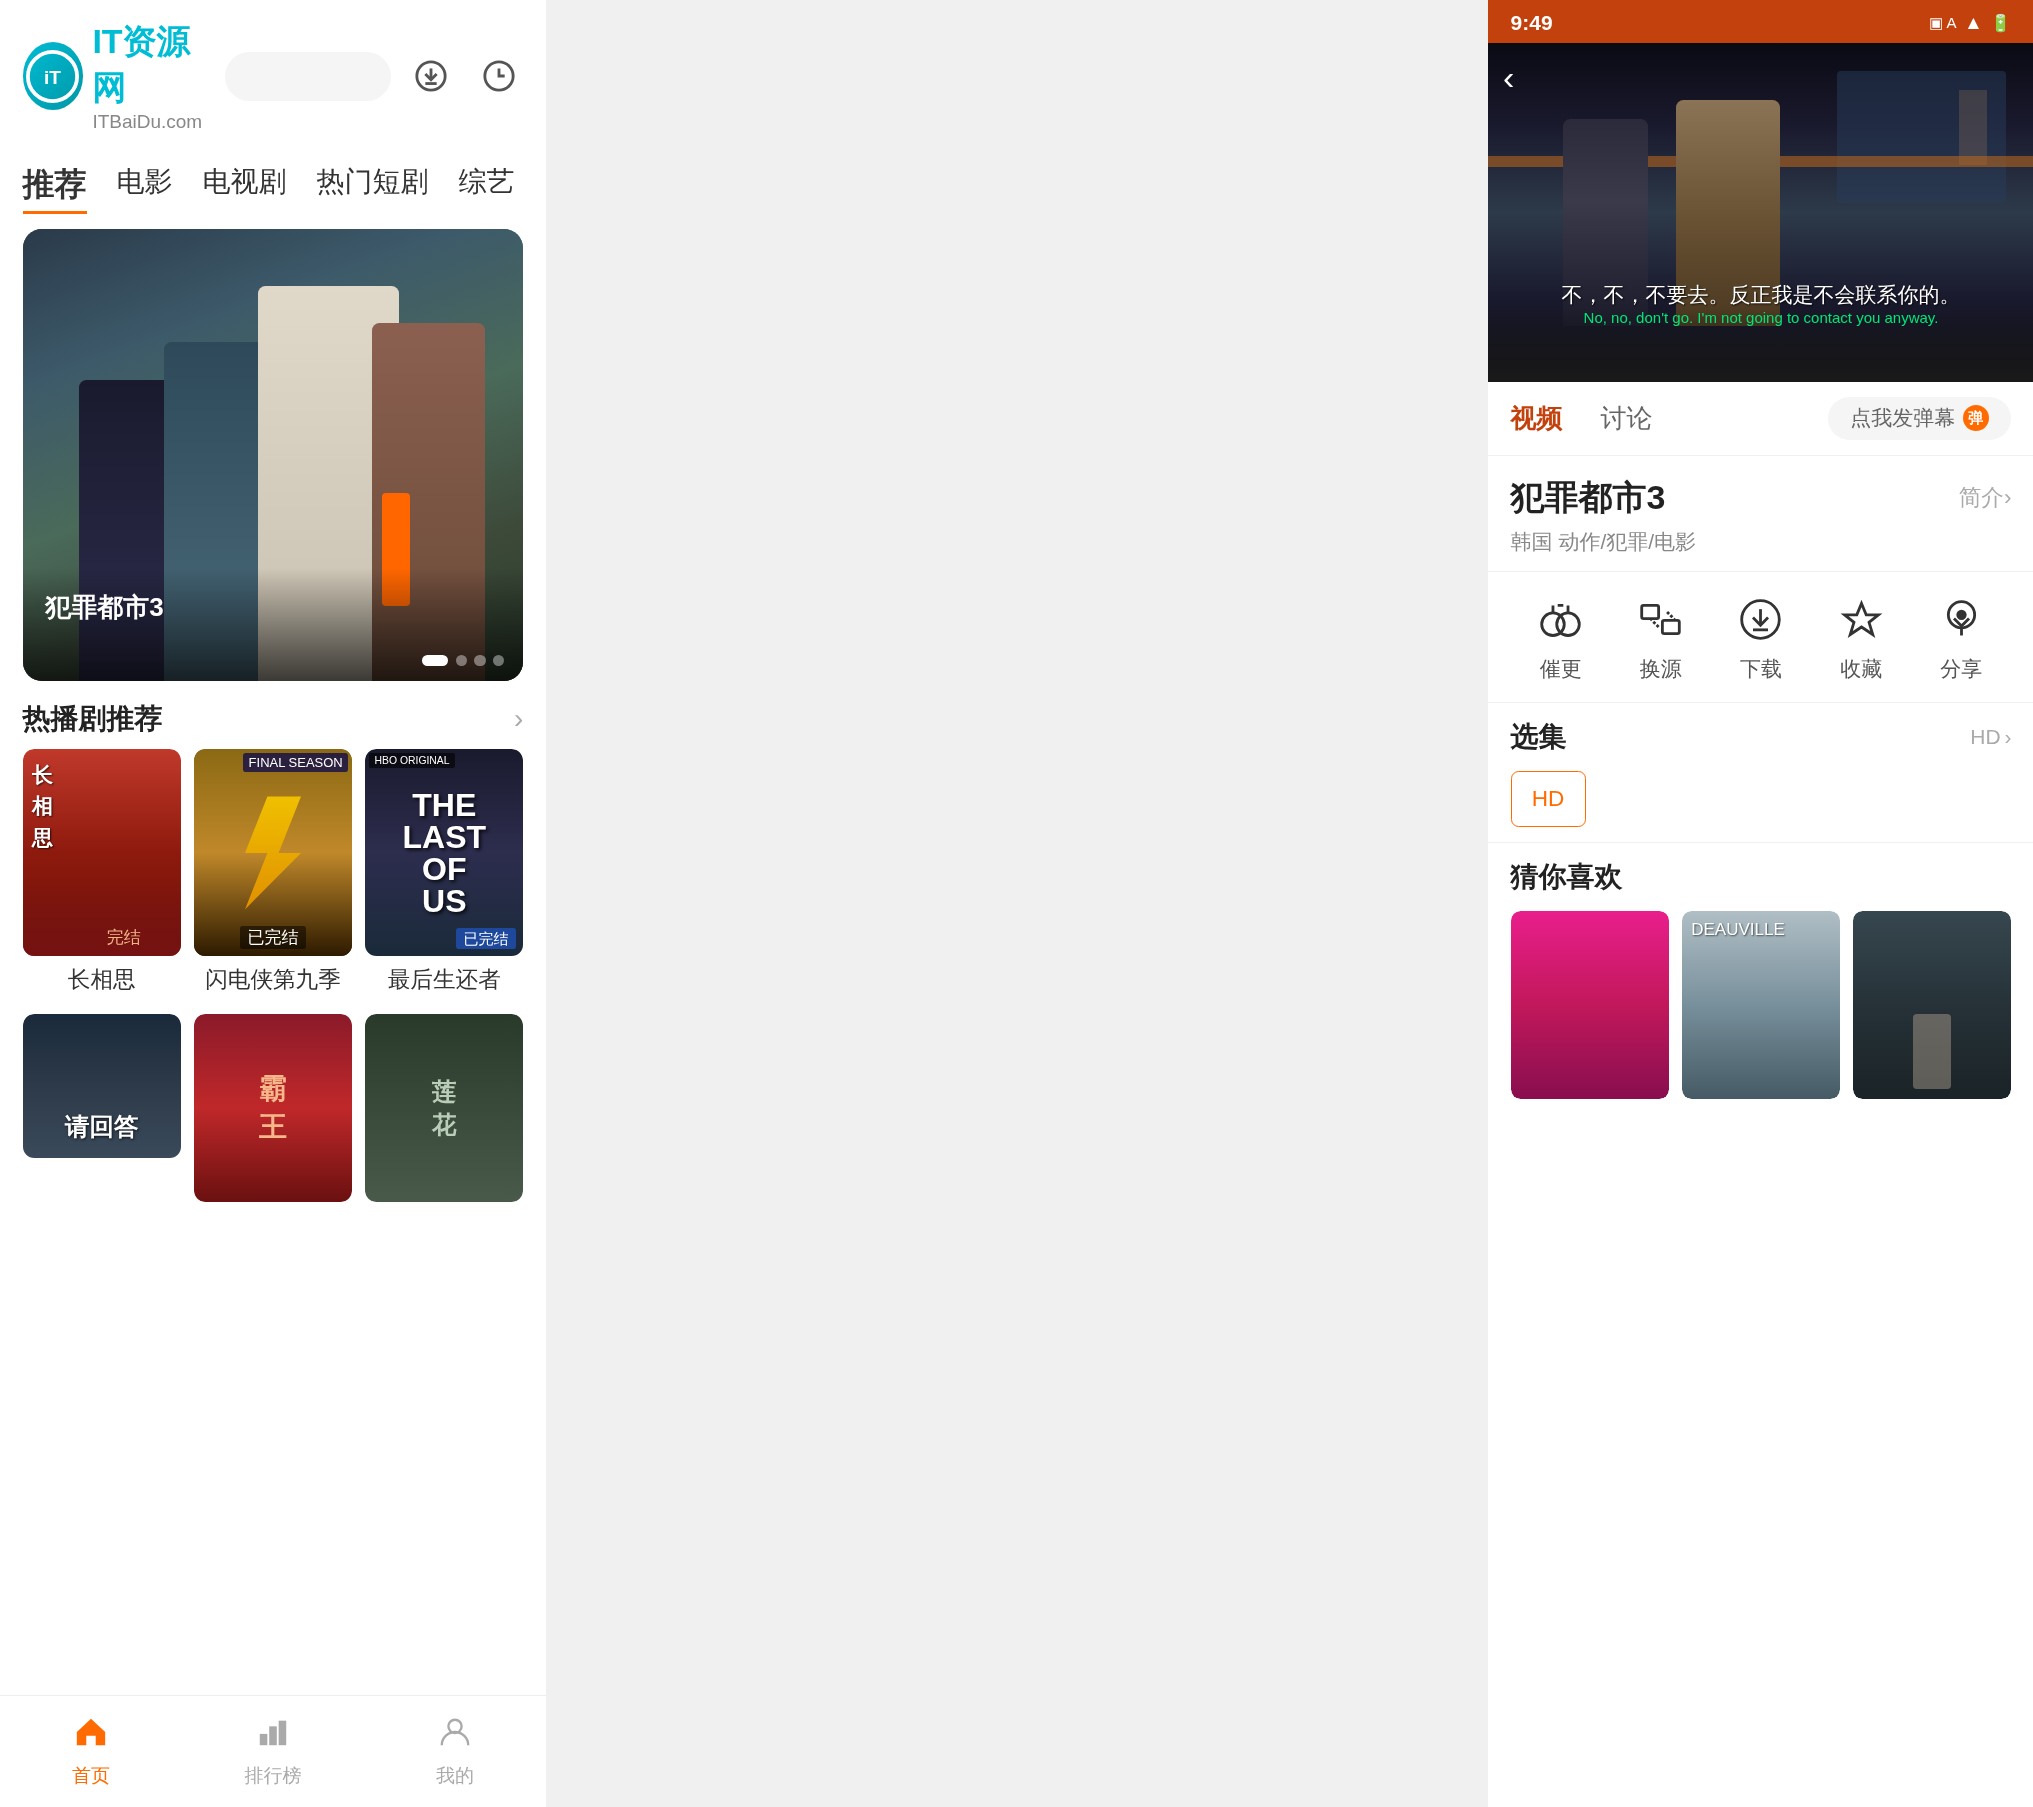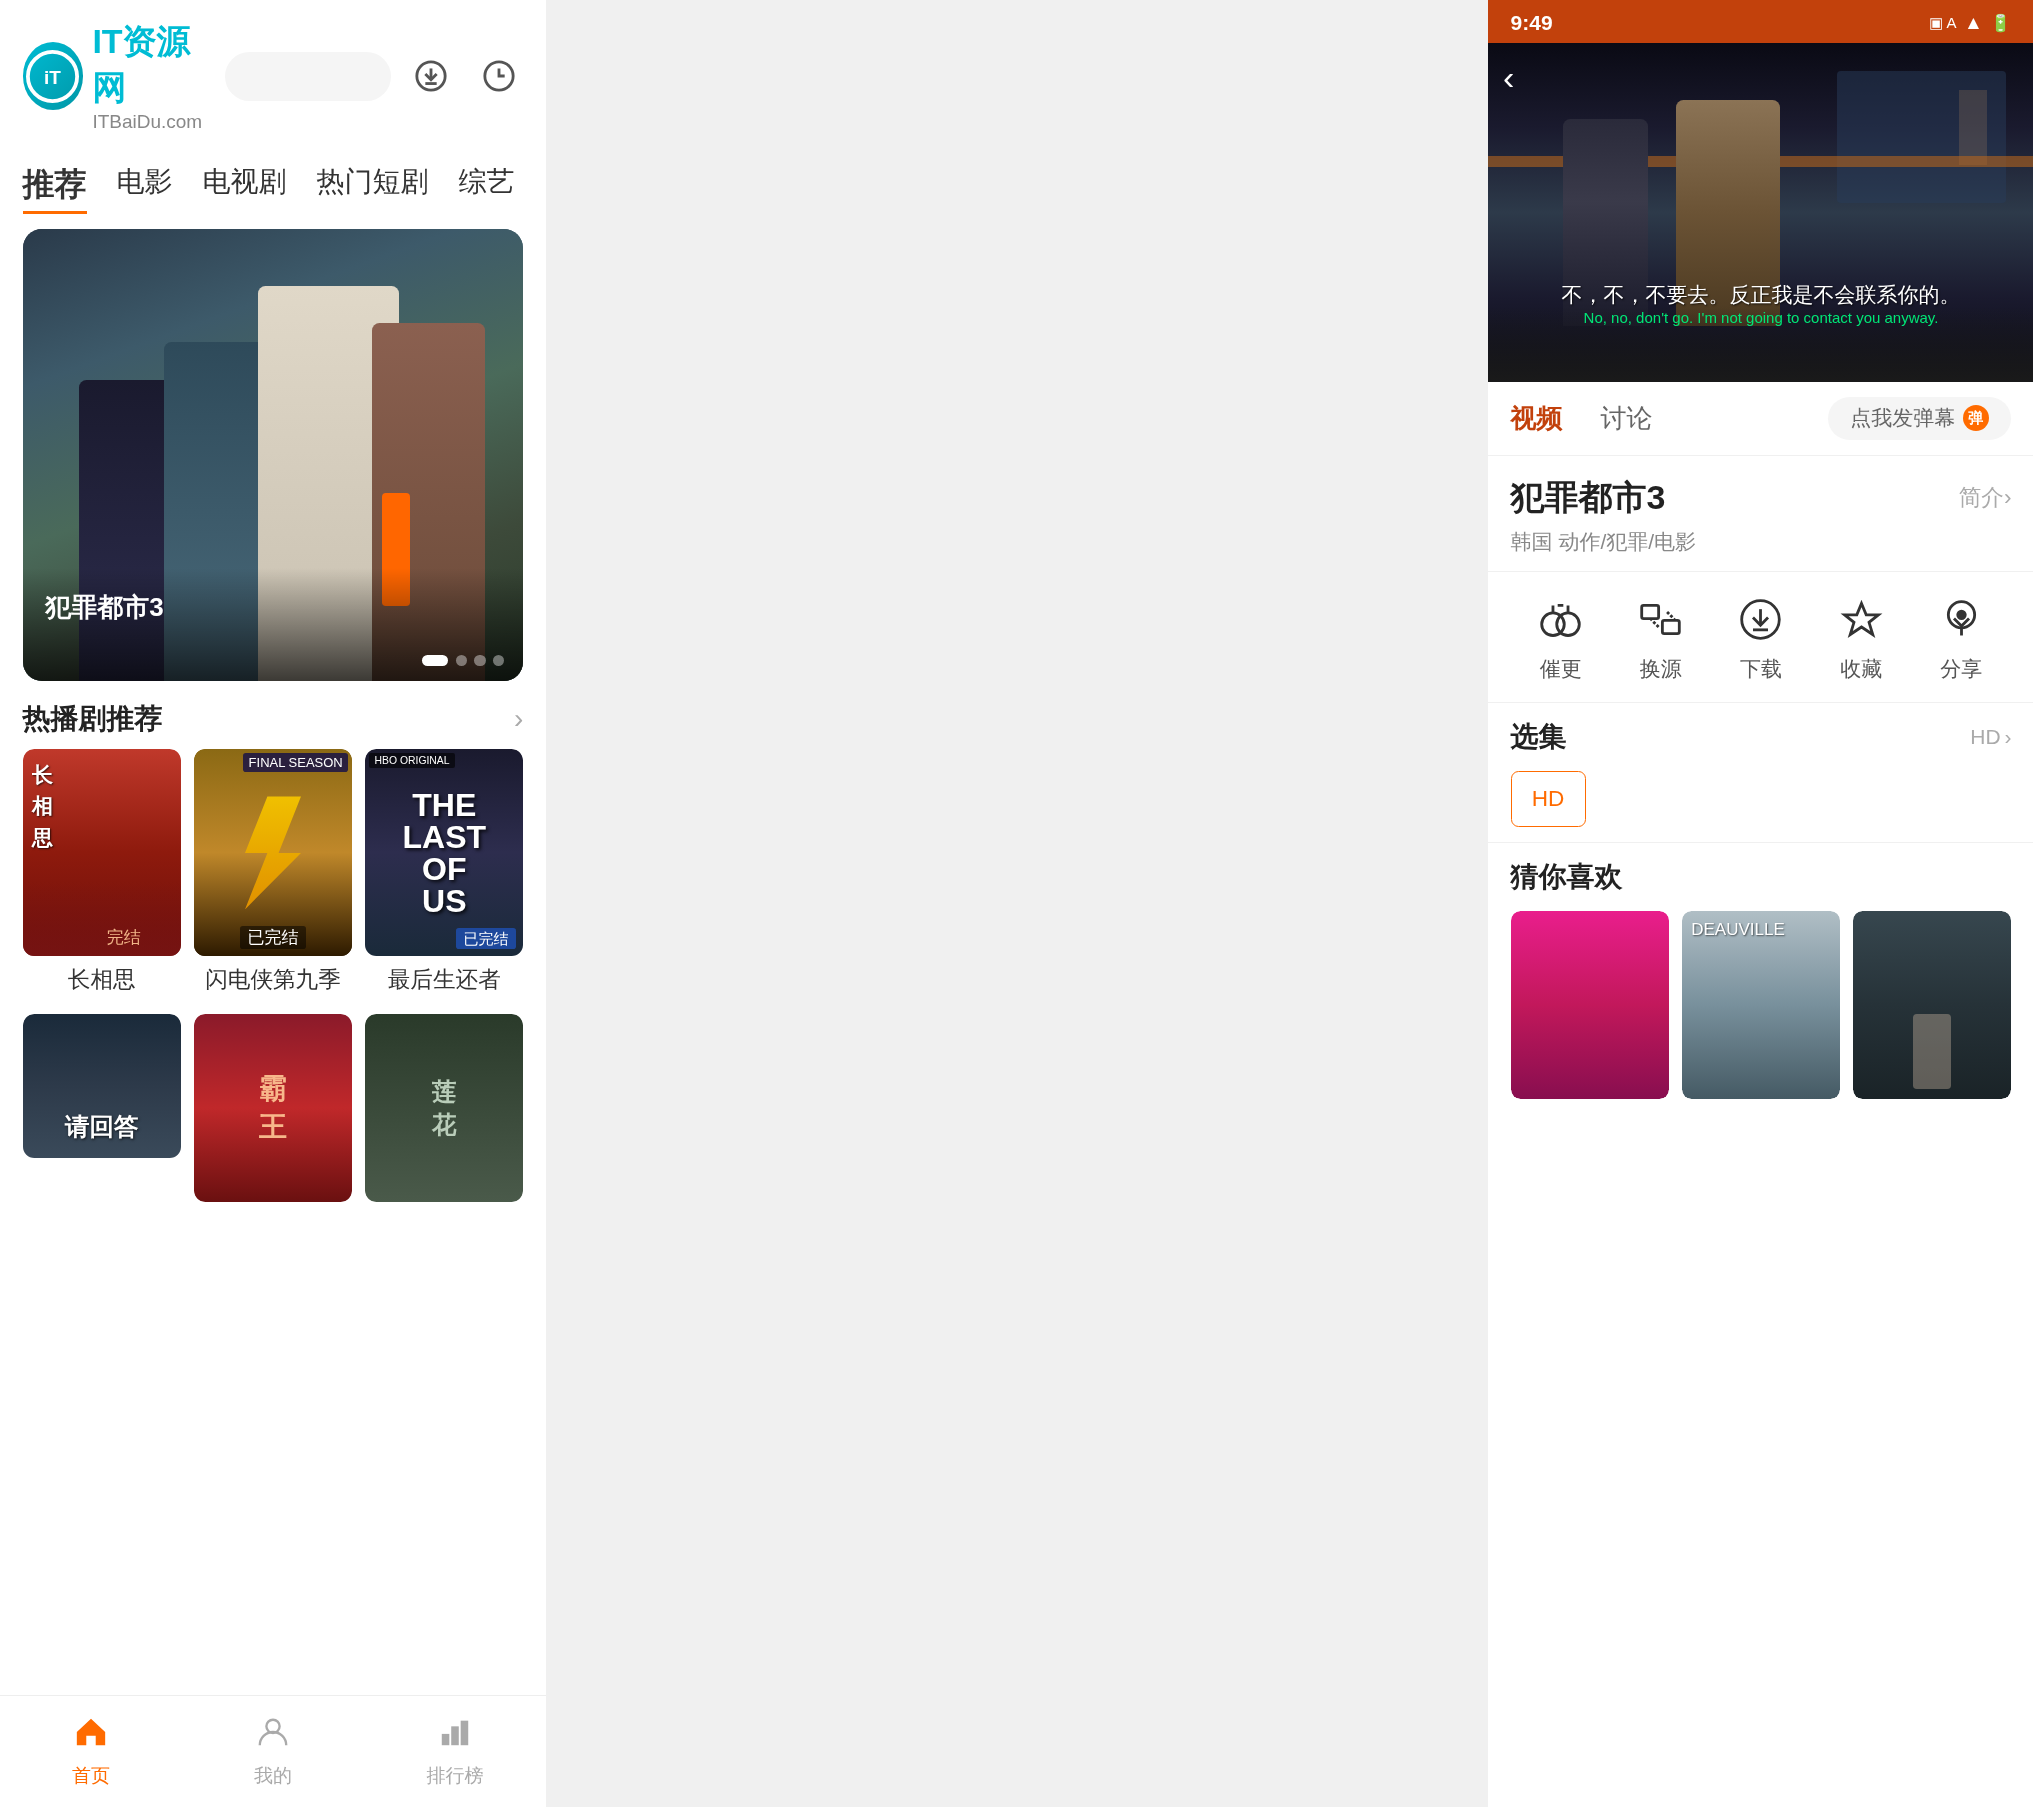--- a/index.html
+++ b/index.html
@@ -622,36 +622,36 @@
     <div class="nav-item active">
       <div class="nav-item-icon">
         <svg width="34" height="34" viewBox="0 0 36 36" fill="#ff6b00">
           <path d="M3 18L18 4L33 18V32H23V22H13V32H3Z"></path>
         </svg>
       </div>
       <span class="nav-item-label" style="color:#ff6b00;">首页</span>
     </div>
     <div class="nav-item">
       <div class="nav-item-icon">
-        <svg width="34" height="34" viewBox="0 0 36 36" fill="none" stroke="#aaa" stroke-width="2.5">
-          <circle cx="18" cy="12" r="7"></circle>
-          <path d="M4 32c0-7.7 6.3-14 14-14s14 6.3 14 14"></path>
-        </svg>
-      </div>
-      <span class="nav-item-label">我的</span>
-    </div>
-    <div class="nav-item">
-      <div class="nav-item-icon">
         <svg width="34" height="34" viewBox="0 0 36 36" fill="#aaa">
           <rect x="4" y="20" width="8" height="12"></rect>
           <rect x="14" y="12" width="8" height="20"></rect>
           <rect x="24" y="6" width="8" height="26"></rect>
         </svg>
       </div>
       <span class="nav-item-label">排行榜</span>
+    </div>
+    <div class="nav-item">
+      <div class="nav-item-icon">
+        <svg width="34" height="34" viewBox="0 0 36 36" fill="none" stroke="#aaa" stroke-width="2.5">
+          <circle cx="18" cy="12" r="7"></circle>
+          <path d="M4 32c0-7.7 6.3-14 14-14s14 6.3 14 14"></path>
+        </svg>
+      </div>
+      <span class="nav-item-label">我的</span>
     </div>
   </div>
 </div>
 
 <div class="panel-gap"></div>
 
 <div class="right-panel">
 
   <div class="status-bar">
     <span class="status-time">9:49</span>

